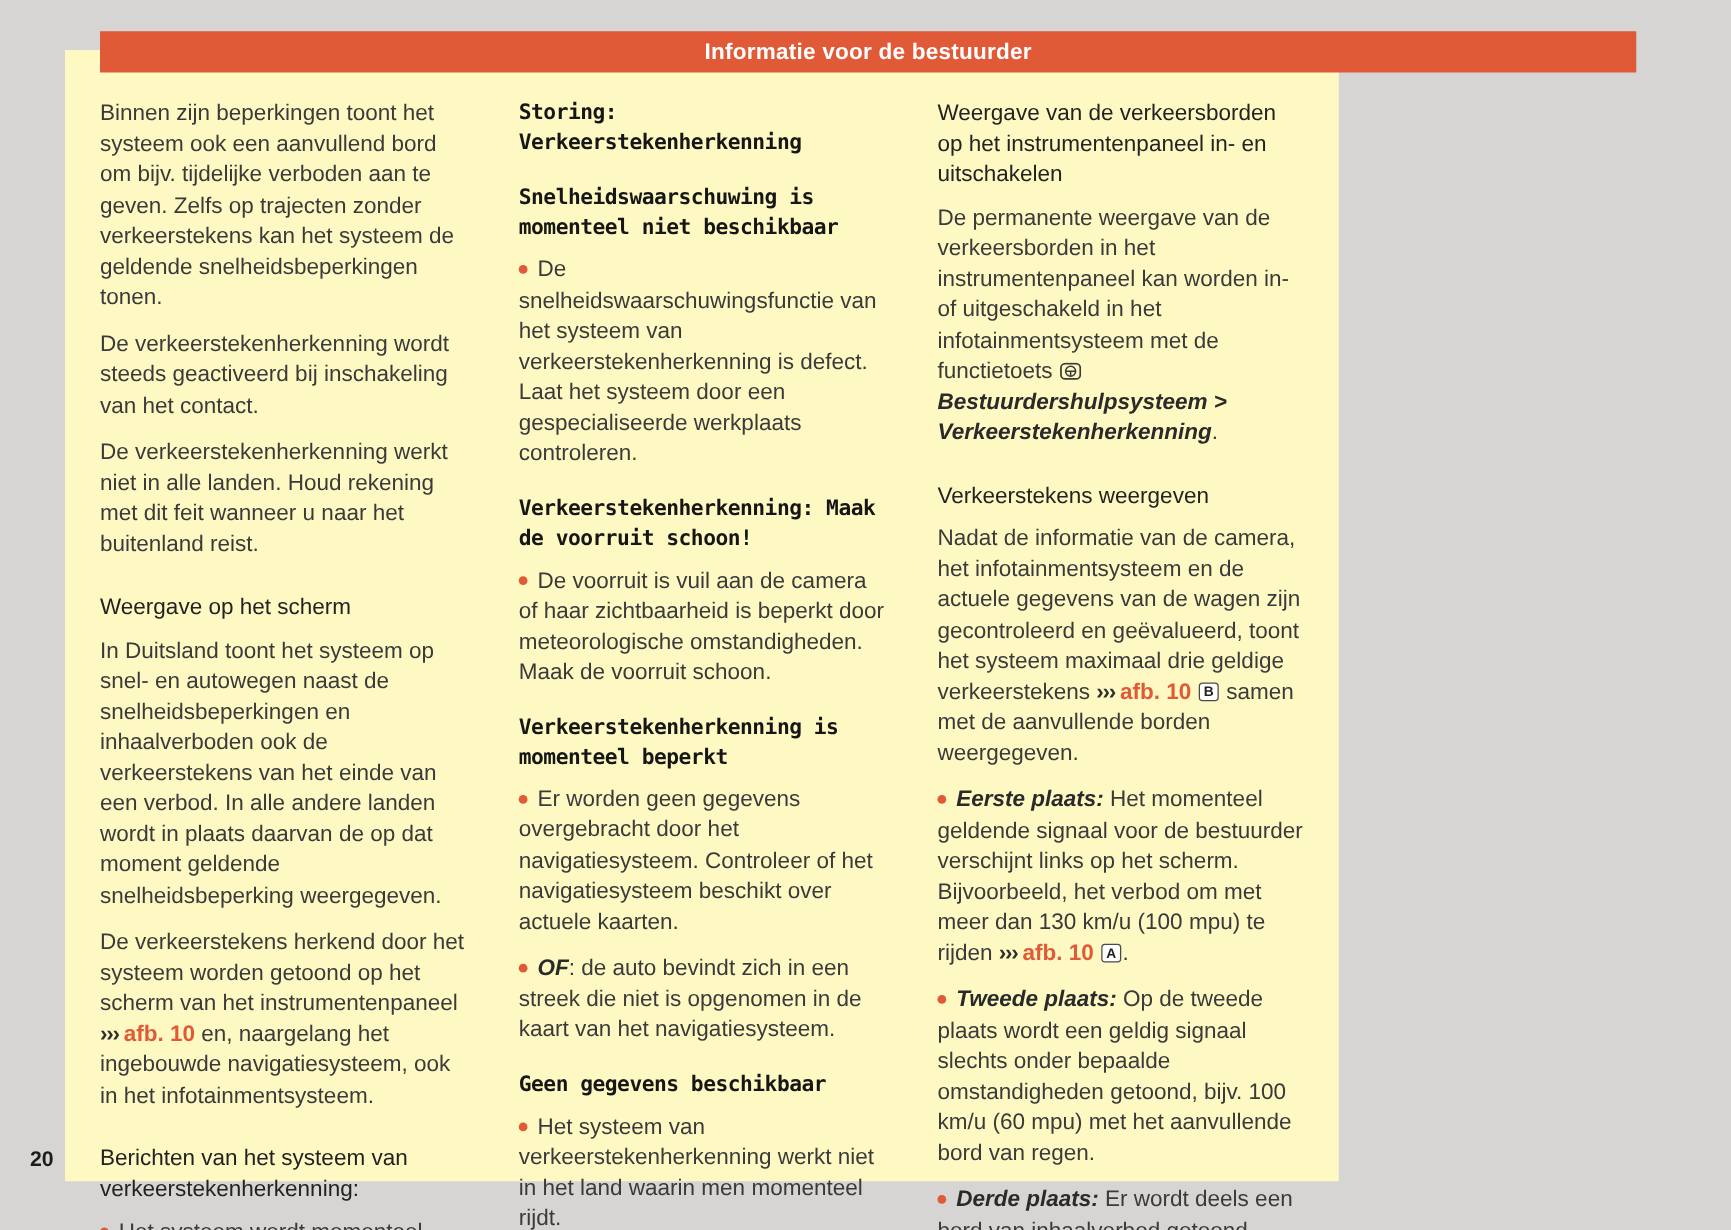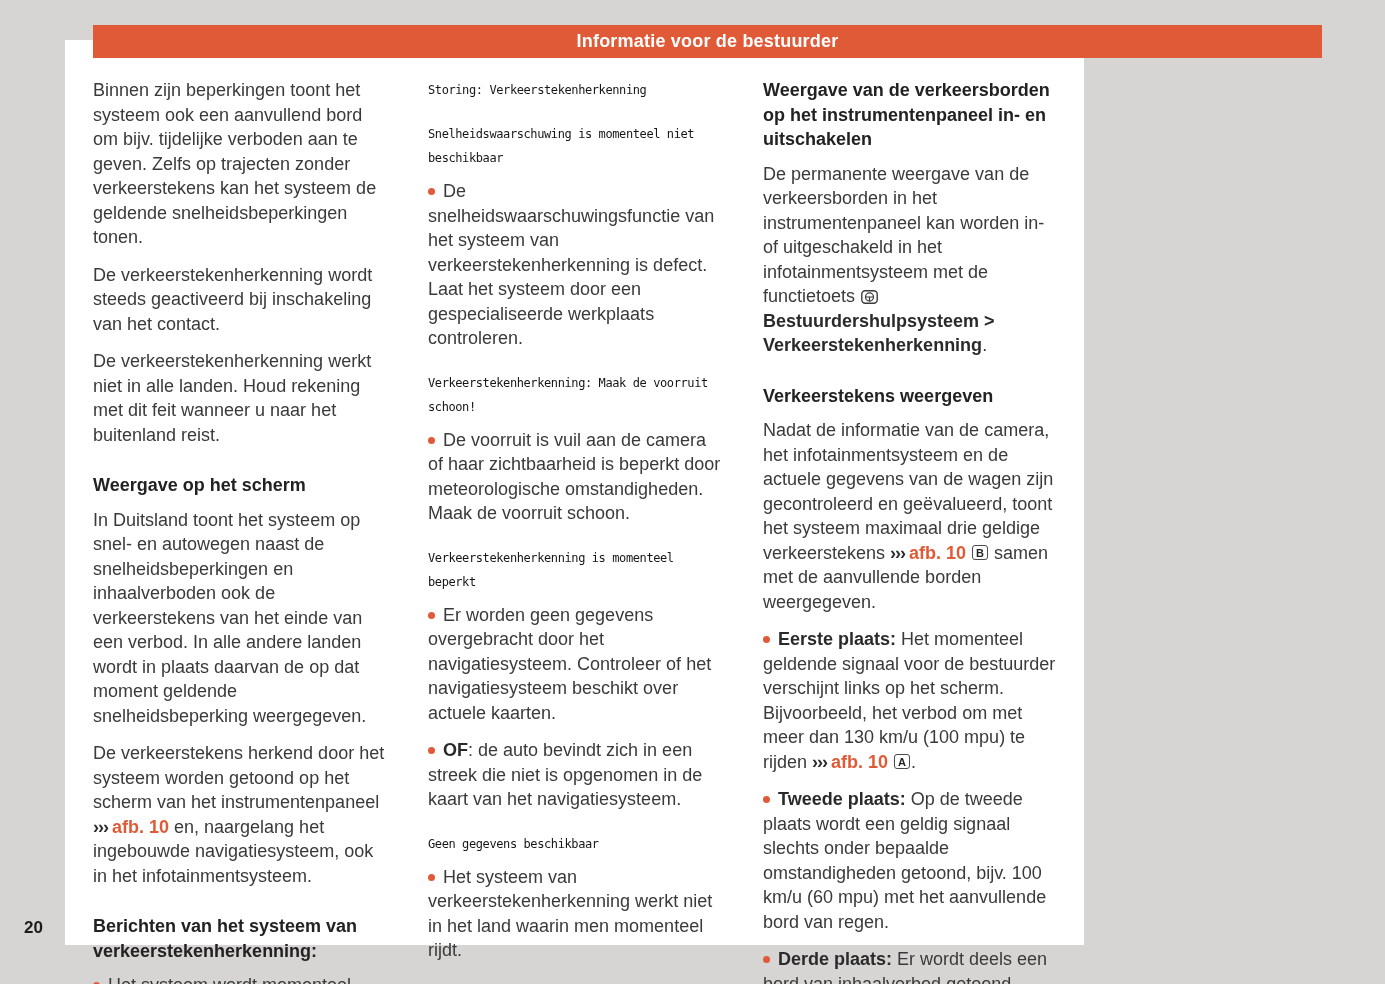--- a/index.html
+++ b/index.html
@@ -3,50 +3,50 @@
 <meta charset="utf-8">
 <style>
   html,body{margin:0;padding:0;}
   body{
     width:1385px;height:984px;
     background:#d6d5d3;
     font-family:"Liberation Sans", sans-serif;
     position:relative;overflow:hidden;
   }
   .page{
-    position:absolute;left:65px;top:40px;width:1019px;height:905px;
-    background:#ffffff;
+    position:absolute;left:52px;top:40px;width:1019px;height:905px;
+    background:#fef9c3;
   }
   .header-bar{
     position:absolute;left:28px;top:-15px;width:1229px;height:33px;
     background:#e05a37;
     display:flex;align-items:center;justify-content:center;
     color:#ffffff;font-size:18px;font-weight:bold;letter-spacing:.2px;
   }
   .content{
     margin:38px 26px 0 28px;
     display:flex;gap:40px;
   }
   .col{flex:1;min-width:0;color:#3a3a3a;font-size:18px;line-height:24.5px;}
   .col p{margin:0 0 13px 0;}
   .sans-h{
-    font-size:18px;font-weight:bold;color:#222222;
+    font-size:18px;font-weight:normal;color:#222222;
     margin:26px 0 10px 0;line-height:24.5px;
   }
   .col > .sans-h:first-child, .col > .mono-h:first-child{margin-top:0;}
   .mono-h{
     font-family:"DejaVu Sans Mono", monospace;
-    font-size:12px;font-weight:normal;color:#161616;
+    font-size:17px;font-weight:bold;color:#161616;
     margin:20px 0 9px 0;line-height:24px;letter-spacing:-0.4px;
   }
   .bullet-dot{
     display:inline-block;width:7px;height:7px;border-radius:50%;
     background:#e05a37;margin-right:8px;vertical-align:2px;
   }
-  .seg-b{font-weight:bold;color:#2a2a2a;}
+  .seg-b{font-weight:bold;color:#2a2a2a;font-style:italic;}
   .seg-ref{font-weight:bold;color:#e05a37;}
   .seg-arr{font-weight:bold;color:#2e2e2e;letter-spacing:-1px;}
   .seg-key{
     display:inline-block;border:1.5px solid #4a4a4a;border-radius:3px;
     font-size:11px;font-weight:bold;line-height:12px;padding:1px 3px 0 3px;
     color:#222;background:#fff;vertical-align:2px;margin:0 1px;
     font-family:"Liberation Sans", sans-serif;
   }
   .icon-fkey{display:inline-block;margin:0 1px;}
   .icon-fkey svg{vertical-align:-2px;}

